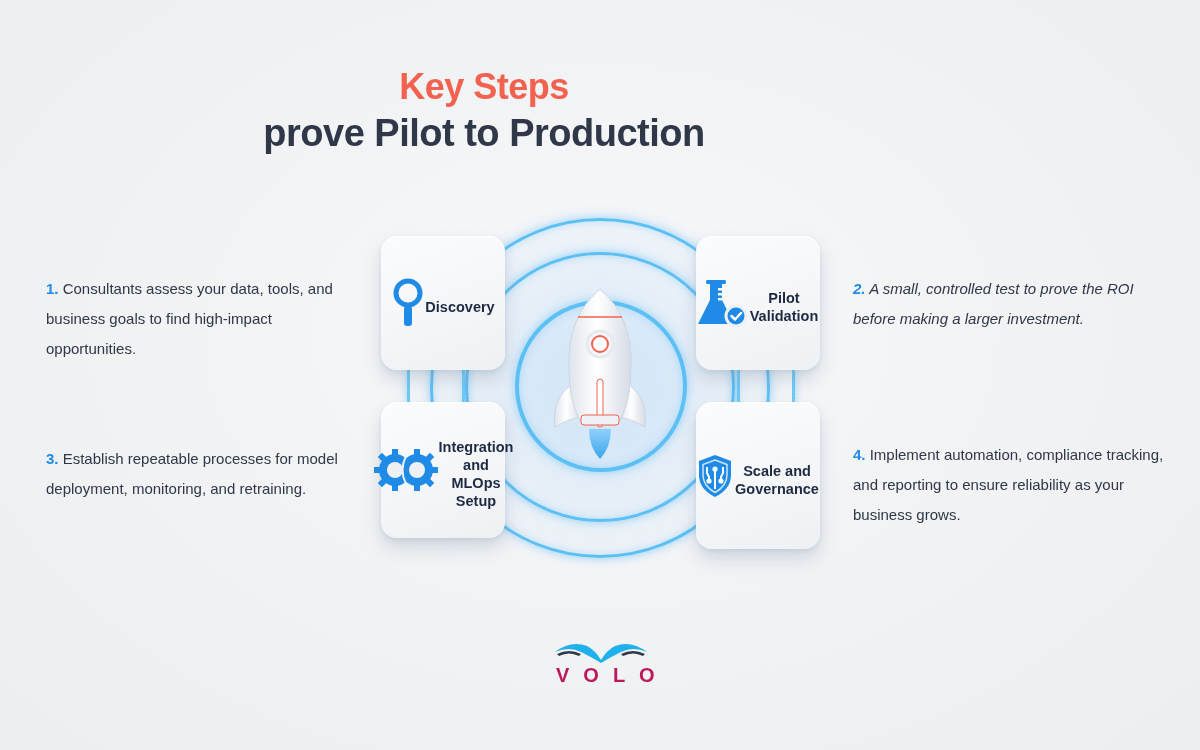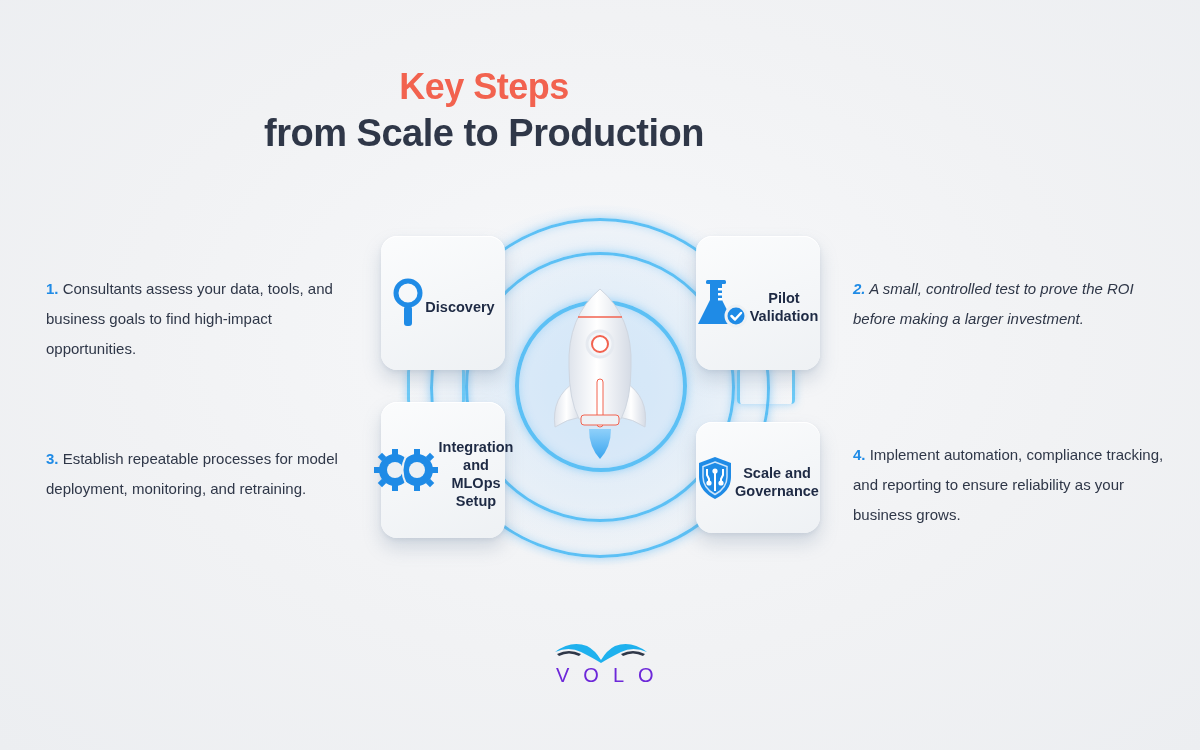--- a/index.html
+++ b/index.html
@@ -35,33 +35,33 @@
   .c-right { left:737px; top:368px; width:52px; height:36px; border-top:none; border-bottom:none; }
 
   .card { position:absolute; width:124px; height:134px; border-radius:16px;
     background: linear-gradient(160deg, #fbfcfd 0%, #eef1f4 100%);
     box-shadow: 0 10px 18px rgba(120,140,165,0.28), 0 2px 4px rgba(120,140,165,0.15), inset 0 1px 0 #ffffff;
     display:flex; flex-direction:row; align-items:center; justify-content:center; text-align:center; }
   .card-label { font-size:14.5px; font-weight:700; color:#1e2a44; line-height:18px; margin-top:8px; }
   .k1 { left:381px; top:236px; }
   .k2 { left:696px; top:236px; }
   .k3 { left:381px; top:402px; height:136px; }
-  .k4 { left:696px; top:422px; height:111px; }
+  .k4 { left:696px; top:402px; height:147px; }
   .icon svg { display:block; }
 
   .rocket { position:absolute; left:545px; top:287px; width:110px; height:175px; }
 
   .logo { position:absolute; left:553px; top:638px; width:96px; }
-  .logo-text { position:absolute; left:548px; top:664px; width:106px; text-align:right; font-size:20px; letter-spacing:14px; font-weight:400; color:#6d28d9; padding-left:8px; box-sizing:border-box; }
+  .logo-text { position:absolute; left:548px; top:664px; width:106px; text-align:right; font-size:20px; letter-spacing:14px; font-weight:700; color:#be185d; padding-left:8px; box-sizing:border-box; }
 </style>
 </head>
 <body>
 
 <div class="title title-1">Key Steps</div>
-<div class="title title-2">from Scale to Production</div>
+<div class="title title-2">prove Pilot to Production</div>
 
 <div class="desc d1">
   <span class="num">1.</span>
   <span>Consultants assess your data, tools, and business goals to find high-impact opportunities.</span>
 </div>
 <div class="desc d2">
   <span class="num">2.</span>
   <span>A small, controlled test to prove the ROI before making a larger investment.</span>
 </div>
 <div class="desc d3">

